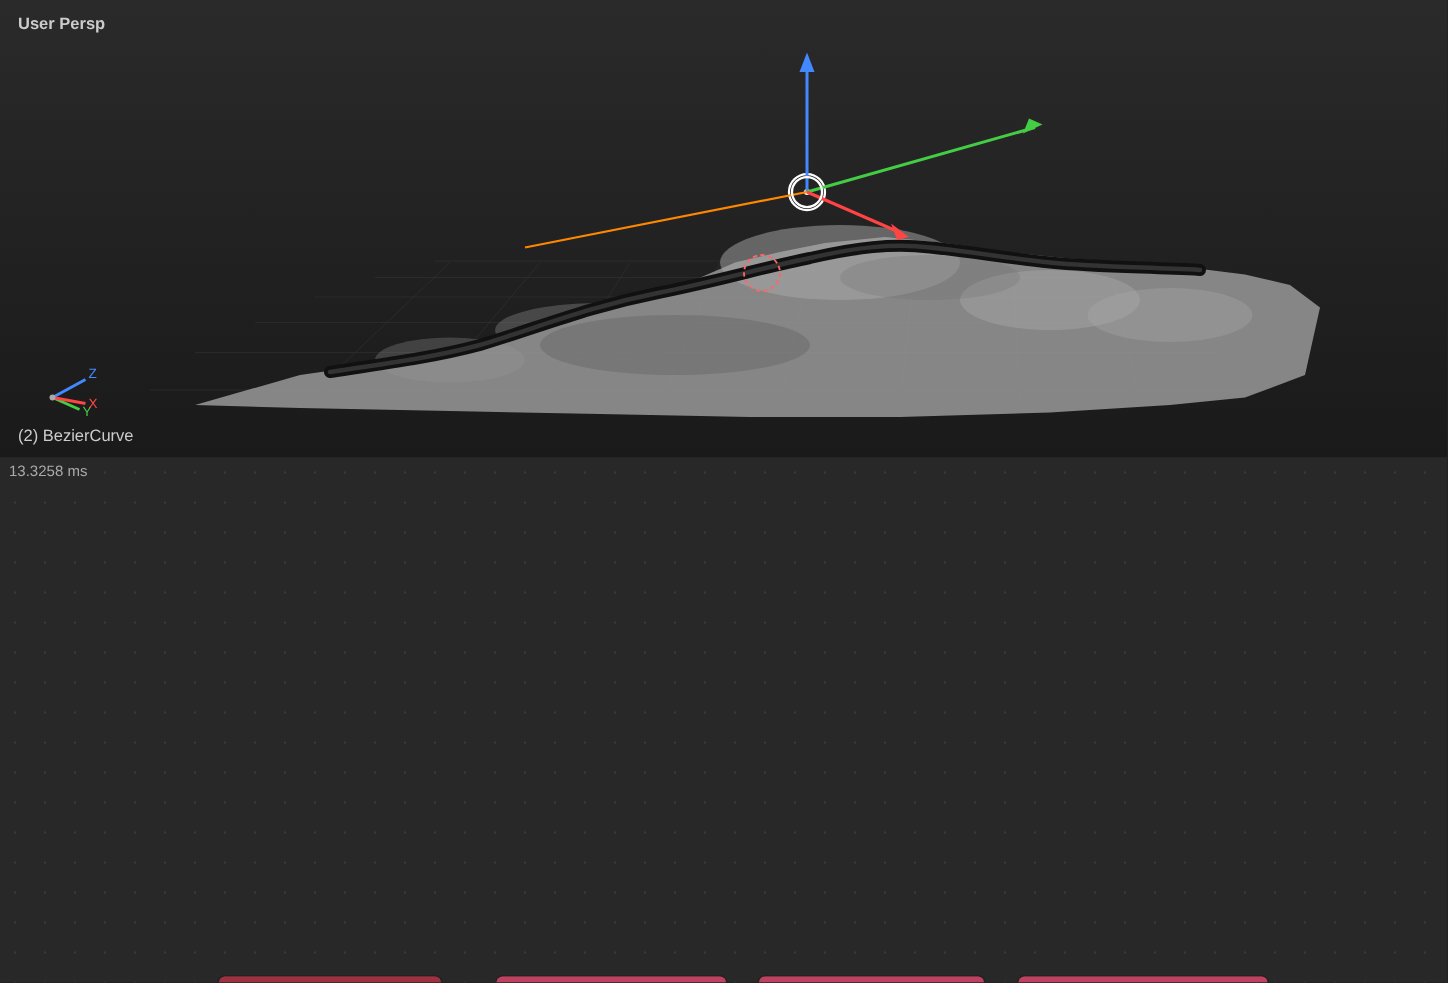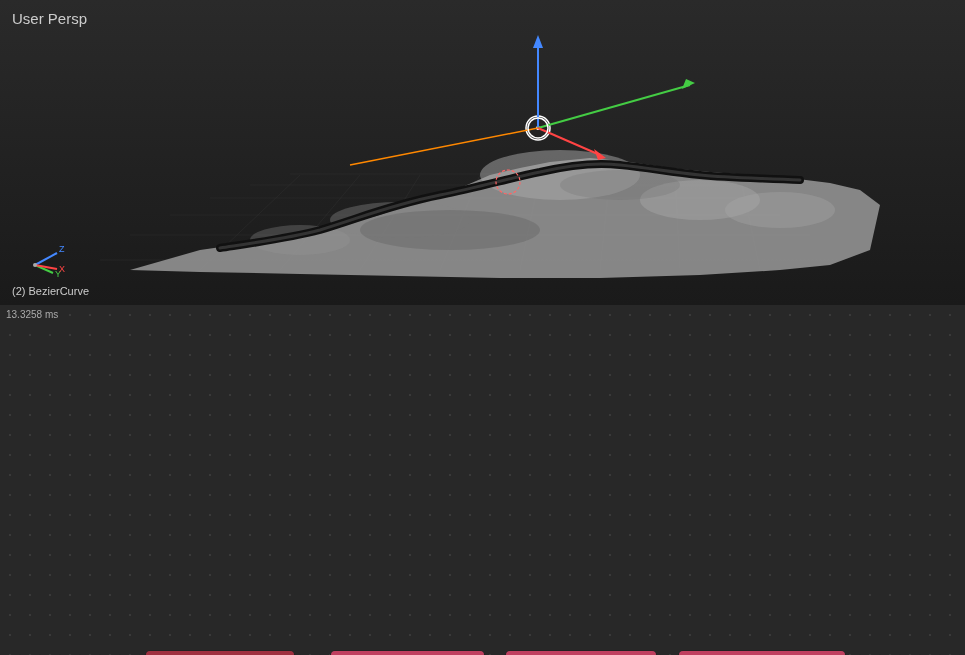--- a/index.html
+++ b/index.html
@@ -26,21 +26,22 @@
     .vp-scene {
       position: absolute;
       top: 0; left: 0;
       width: 100%; height: 100%;
     }
 
     .vp-label {
       position: absolute;
       top: 10px; left: 12px;
       color: #ccc;
-      font-size: 15px;
+      font-size: 11px;
+      font-weight: bold;
     }
 
     .vp-object-label {
       position: absolute;
       bottom: 8px; left: 12px;
       color: #ccc;
       font-size: 11px;
     }
 
     

